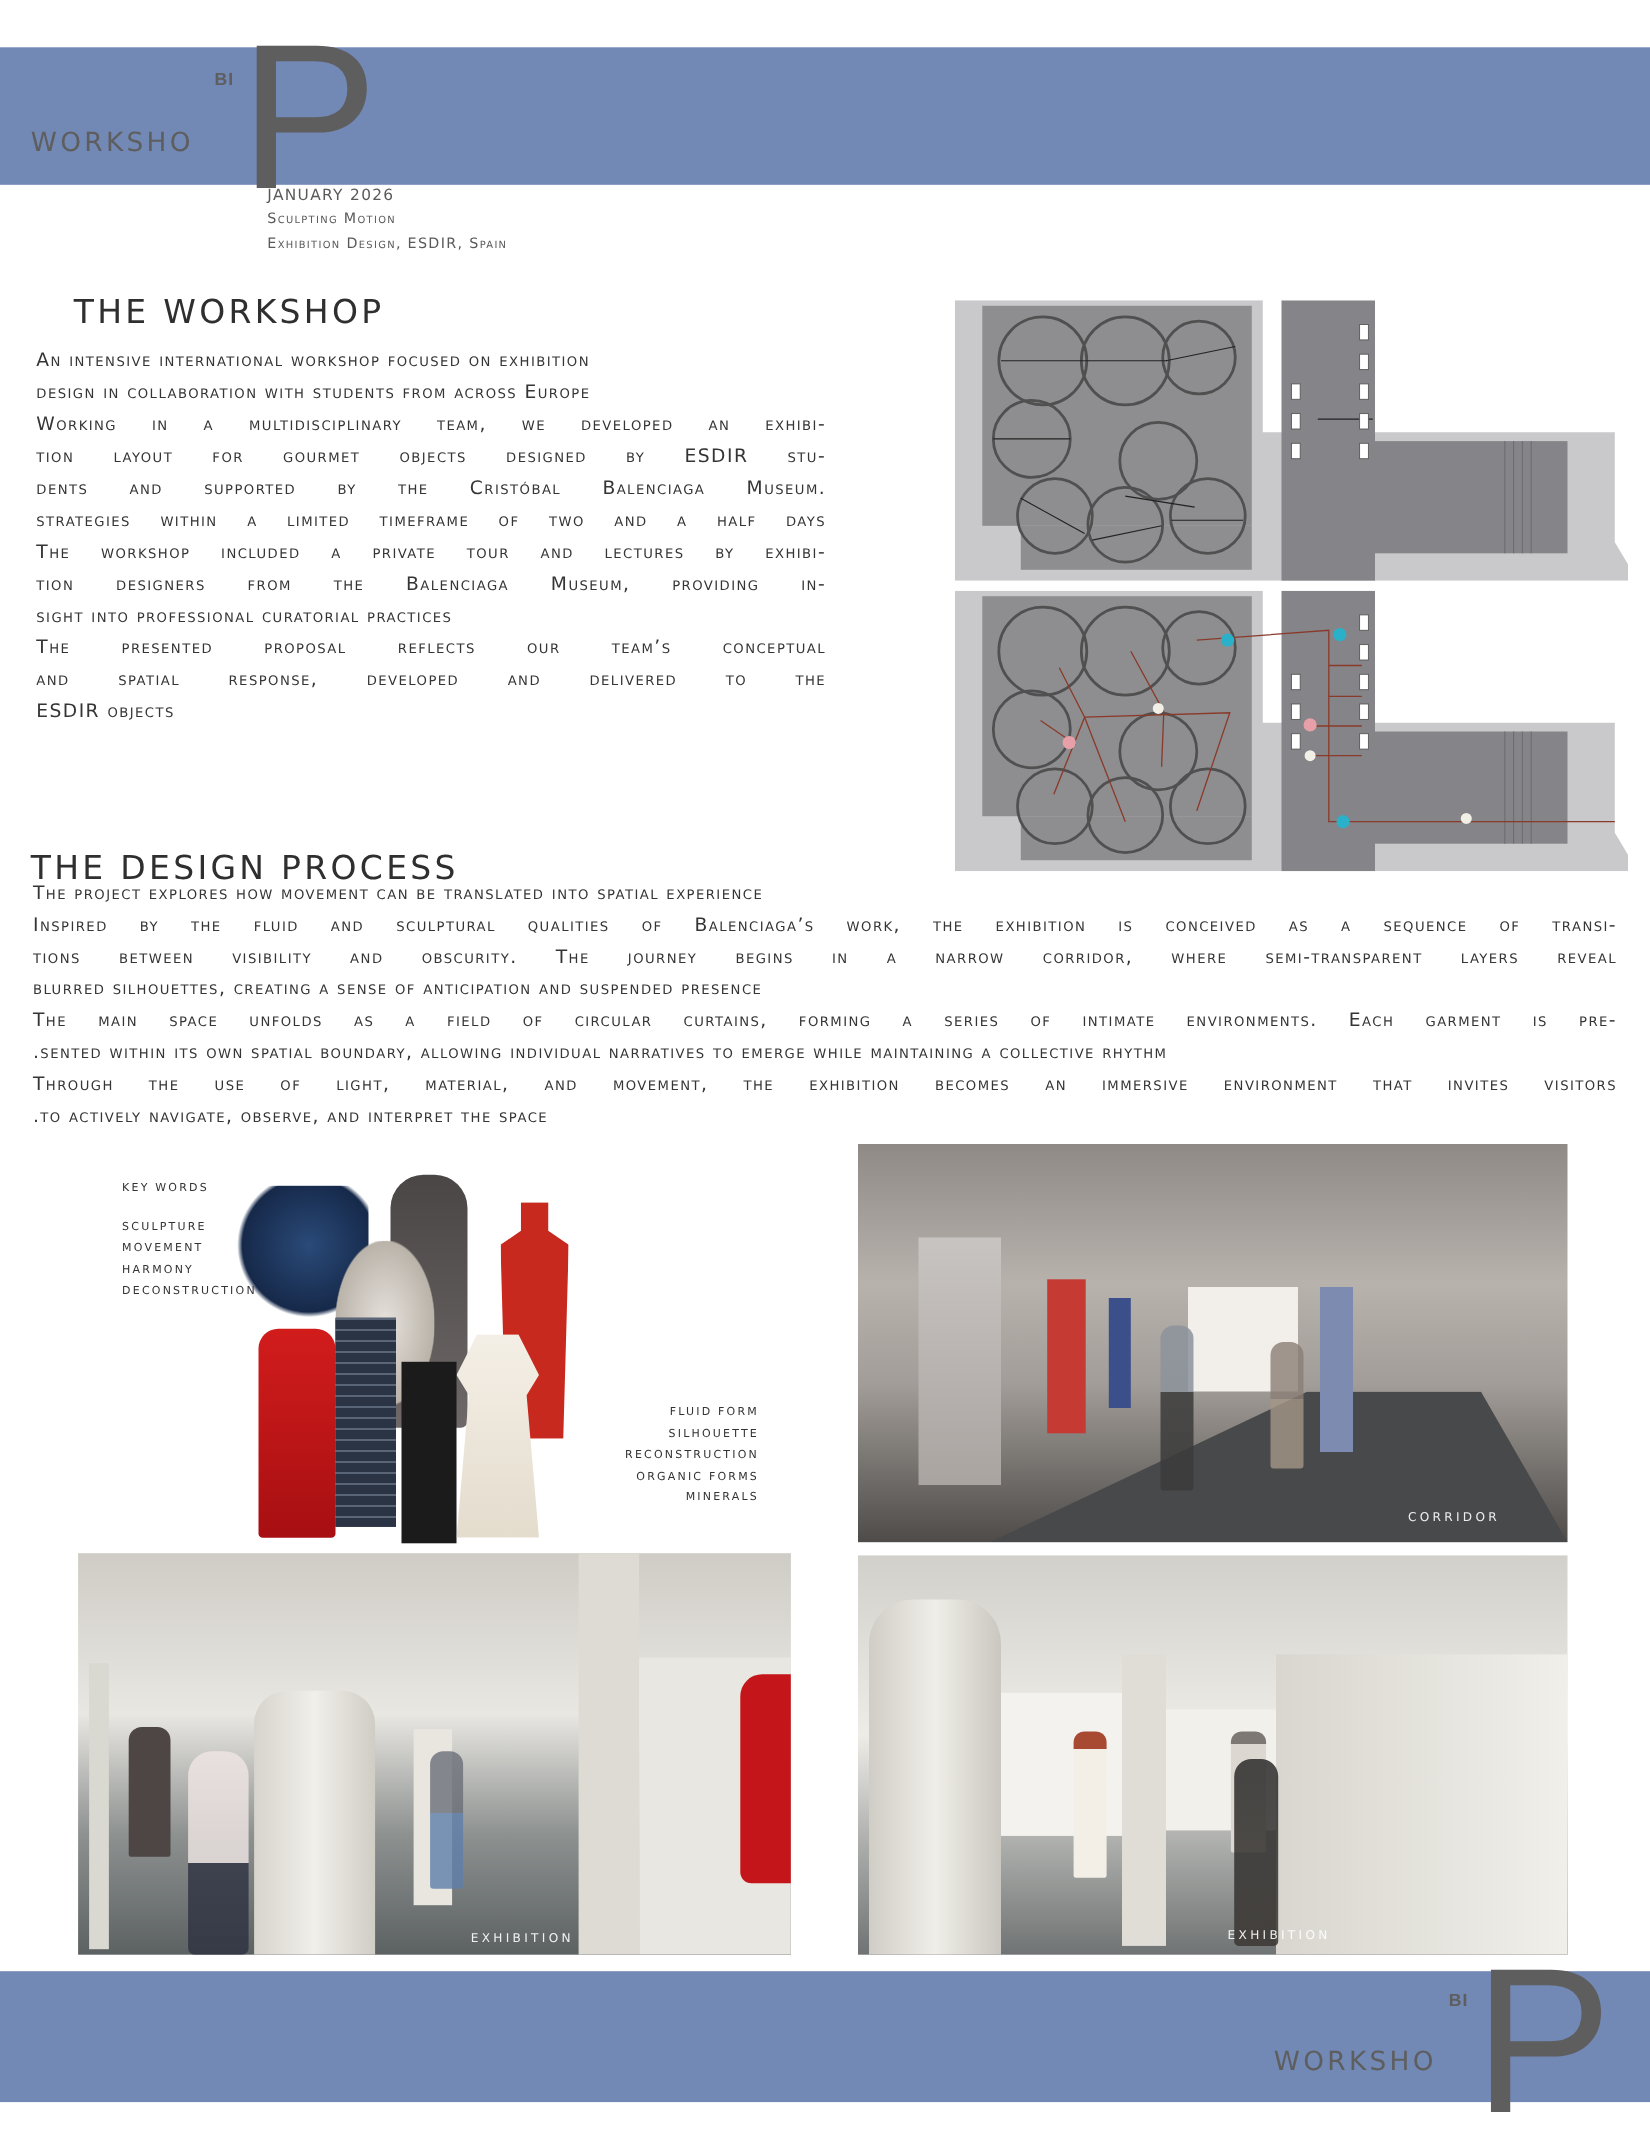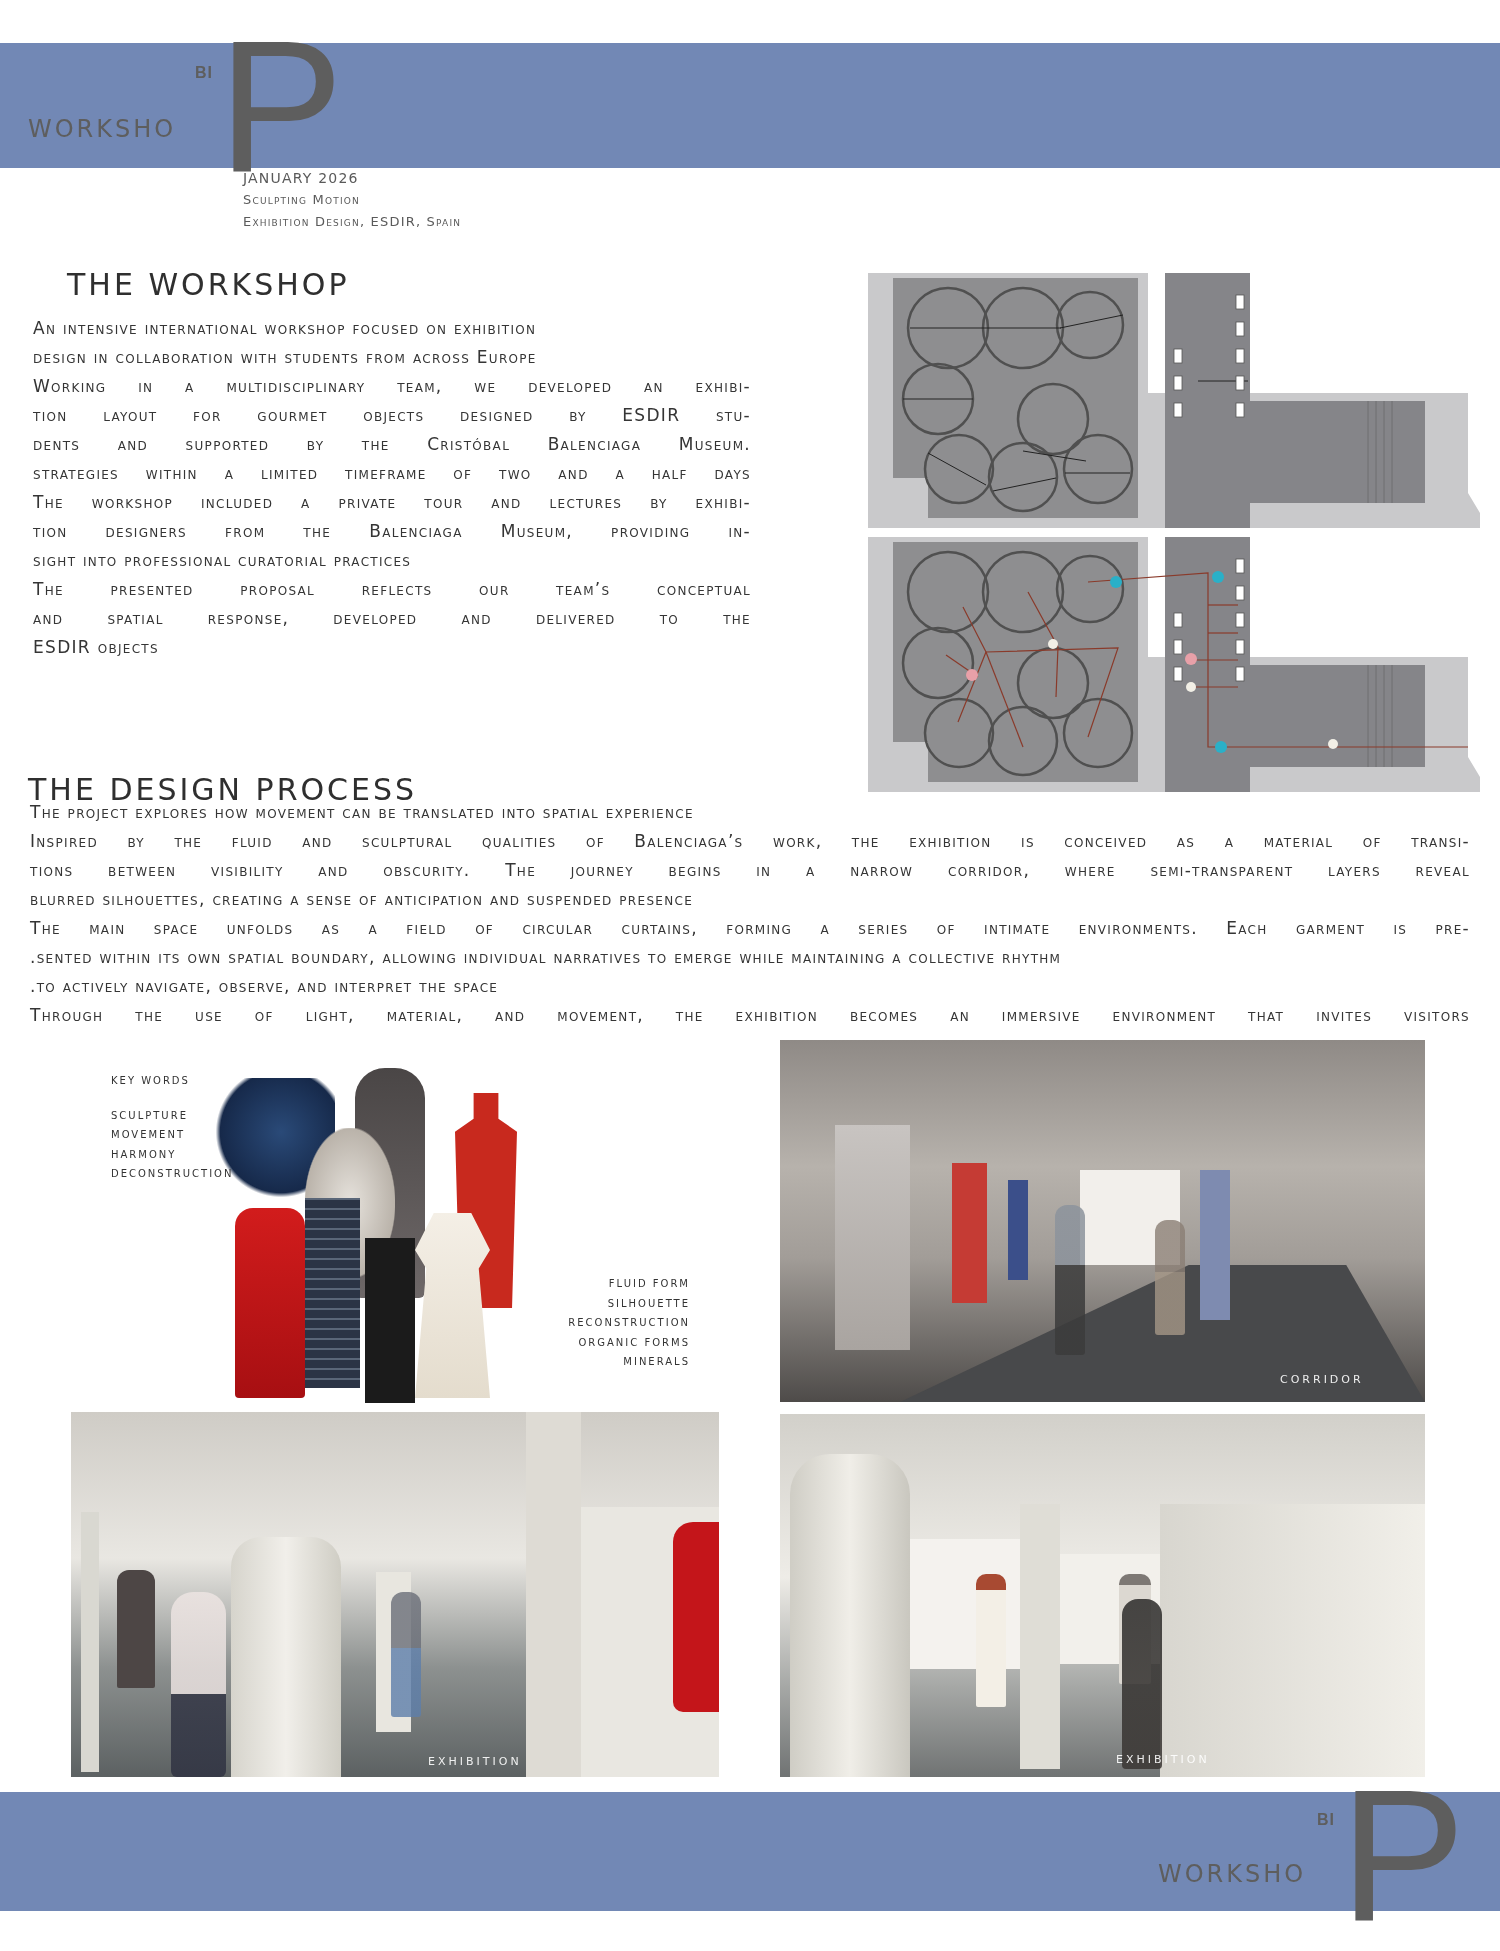--- a/index.html
+++ b/index.html
@@ -172,27 +172,27 @@
     <circle cx="185" cy="107" r="5" fill="#f2efe6"></circle>
       <circle cx="323" cy="150" r="5" fill="#f2efe6"></circle>
     <circle cx="465" cy="207" r="5" fill="#f2efe6"></circle>
   </g>
 </svg>
 
 <h2 class="section" style="left:28px;top:775px;">THE DESIGN PROCESS</h2>
 
 <div class="para" style="left:30px;top:798px;width:1440px;">
   <span class="line">The project explores how movement can be translated into spatial experience</span>
-  <span class="line just">Inspired by the fluid and sculptural qualities of Balenciaga’s work, the exhibition is conceived as a material of transi-</span>
+  <span class="line just">Inspired by the fluid and sculptural qualities of Balenciaga’s work, the exhibition is conceived as a sequence of transi-</span>
   <span class="line just">tions between visibility and obscurity. The journey begins in a narrow corridor, where semi-transparent layers reveal</span>
   <span class="line">blurred silhouettes, creating a sense of anticipation and suspended presence</span>
   <span class="line just">The main space unfolds as a field of circular curtains, forming a series of intimate environments. Each garment is pre-</span>
   <span class="line">.sented within its own spatial boundary, allowing individual narratives to emerge while maintaining a collective rhythm</span>
+  <span class="line just">Through the use of light, material, and movement, the exhibition becomes an immersive environment that invites visitors</span>
   <span class="line">.to actively navigate, observe, and interpret the space</span>
-  <span class="line just">Through the use of light, material, and movement, the exhibition becomes an immersive environment that invites visitors</span>
 </div>
 
 <div class="photo" style="left:215px;top:1058px;width:360px;height:347px;background:#ffffff;">
   <div style="position:absolute;left:0;top:20px;width:120px;height:120px;background:radial-gradient(ellipse at 55% 45%,#2a4a78 0%,#16294a 65%,transparent 70%);"></div>
   <div style="position:absolute;left:140px;top:10px;width:70px;height:230px;background:linear-gradient(#4a4646,#6e6868);border-radius:30px 30px 6px 6px;"></div>
   <div style="position:absolute;left:240px;top:35px;width:62px;height:215px;background:#c8291e;clip-path:polygon(30% 0,70% 0,70% 12%,100% 18%,92% 100%,8% 100%,0 18%,30% 12%);"></div>
   <div style="position:absolute;left:90px;top:70px;width:90px;height:150px;background:radial-gradient(ellipse,#e6e2dc 0%,#bab3aa 70%,transparent 72%);"></div>
   <div style="position:absolute;left:20px;top:150px;width:70px;height:190px;background:linear-gradient(#d21c1c,#a70f12);border-radius:18px 18px 4px 4px;"></div>
   <div style="position:absolute;left:90px;top:140px;width:55px;height:190px;background:repeating-linear-gradient(0deg,#2b3445 0 8px,#5a6678 8px 10px),#2b3445;"></div>
   <div style="position:absolute;left:150px;top:180px;width:50px;height:165px;background:#1b1b1b;"></div>

